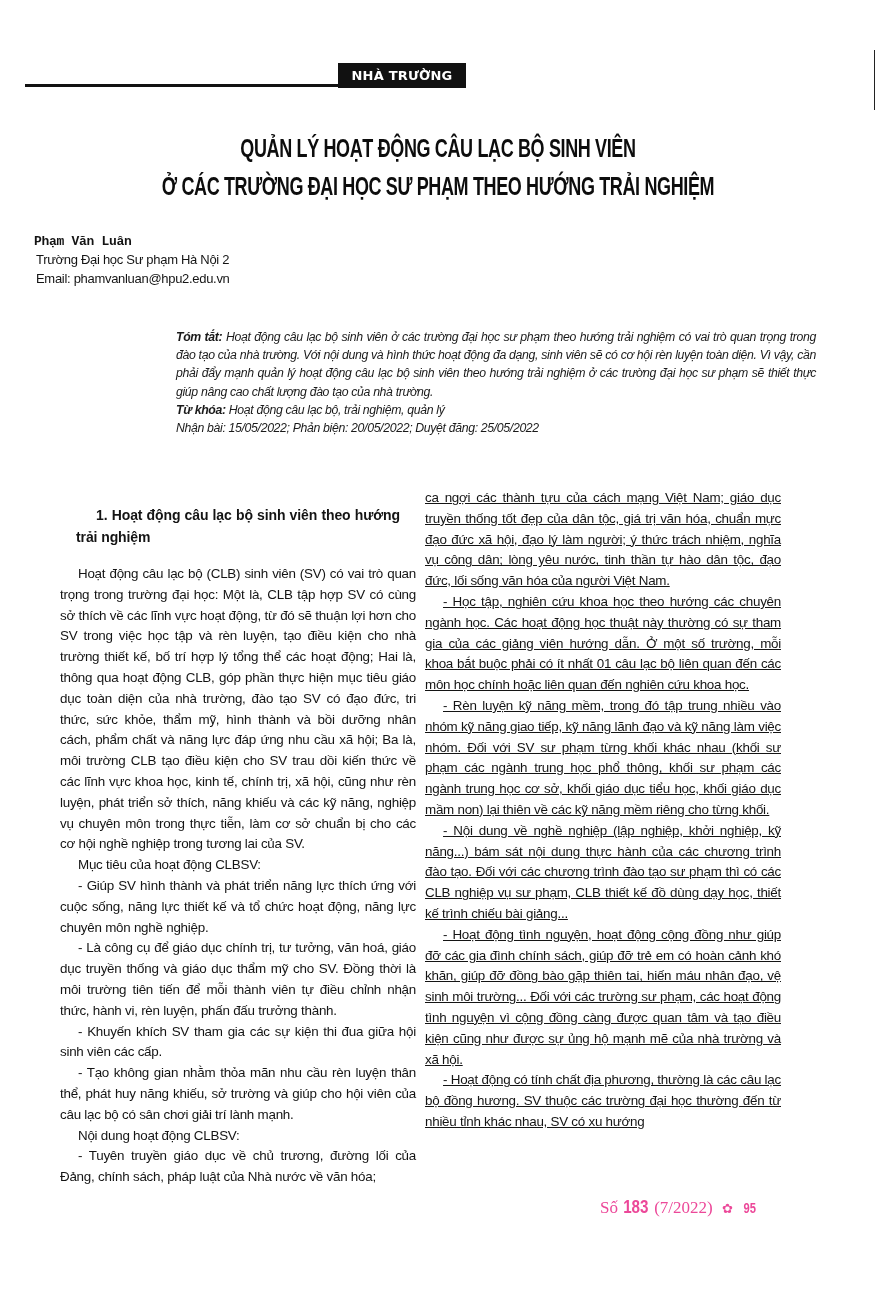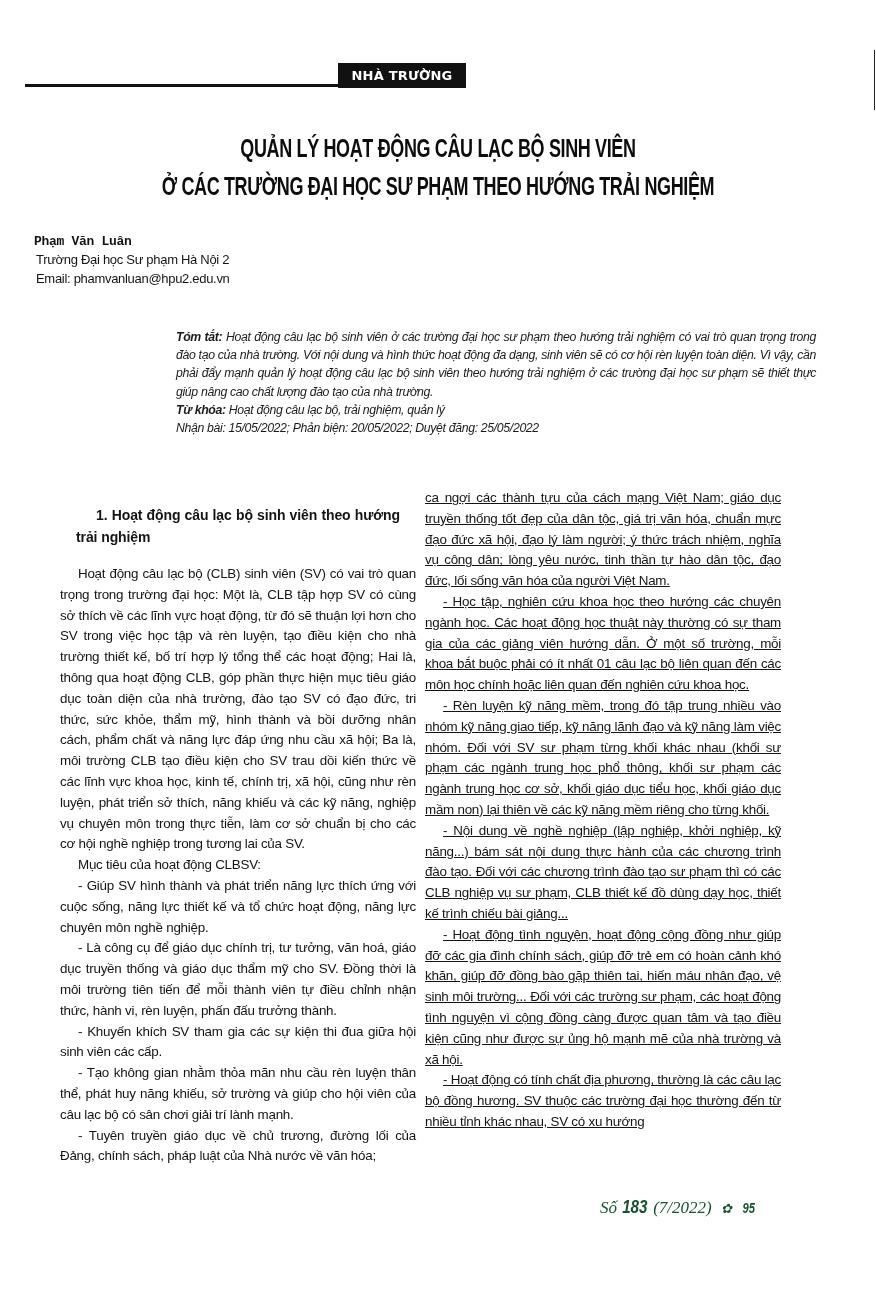--- a/index.html
+++ b/index.html
@@ -24,21 +24,21 @@
     .abstract b { font-weight: bold; }
     .abstract p { margin: 0; }
 
     .col { position: absolute; top: 488px; width: 356px; font-family: "Liberation Sans", sans-serif; font-size: 13.4px; line-height: 20.8px; letter-spacing: -0.25px; text-align: justify; color: #141414; }
     .col-left { left: 60px; }
     .col-right { left: 425px; text-decoration: underline; }
     .col p { margin: 0; text-indent: 18px; }
     .col p.noindent { text-indent: 0; }
     .col h2 { margin: 16px; font-size: 14px; font-weight: bold; line-height: 22px; text-indent: 20px; letter-spacing: -0.1px; }
 
-    .footer { position: absolute; left: 600px; top: 1196px; font-family: "Liberation Serif", serif; font-size: 17px; color: #14532d; white-space: nowrap; font-style: italic; }
+    .footer { position: absolute; left: 600px; top: 1196px; font-family: "Liberation Serif", serif; font-size: 17px; color: #ec4899; white-space: nowrap; }
     .footer .issue-num { font-family: "Liberation Sans", sans-serif; font-weight: bold; font-size: 19px; display: inline-block; transform: scaleX(0.8); margin: 0 -2px; }
     .footer .flower { font-size: 13px; margin: 0 5px; }
     .footer .page-num { font-family: "Liberation Sans", sans-serif; font-weight: bold; font-size: 14px; display: inline-block; transform: scaleX(0.8); }
   </style>
 </head>
 <body>
 
 <div class="header-wrap">
   <div class="header-rule" style="left:25px;width:315px;"></div>
   <div class="header-tag" style="left:338px;width:128px;">NHÀ TRƯỜNG HIỆN ĐẠI</div>
@@ -59,20 +59,21 @@
 </div>
 
 <div class="col col-left">
   <h2>1. Hoạt động câu lạc bộ sinh viên theo hướng trải nghiệm</h2>
   <p>Hoạt động câu lạc bộ (CLB) sinh viên (SV) có vai trò quan trọng trong trường đại học: Một là, CLB tập hợp SV có cùng sở thích về các lĩnh vực hoạt động, từ đó sẽ thuận lợi hơn cho SV trong việc học tập và rèn luyện, tạo điều kiện cho nhà trường thiết kế, bố trí hợp lý tổng thể các hoạt động; Hai là, thông qua hoạt động CLB, góp phần thực hiện mục tiêu giáo dục toàn diện của nhà trường, đào tạo SV có đạo đức, tri thức, sức khỏe, thẩm mỹ, hình thành và bồi dưỡng nhân cách, phẩm chất và năng lực đáp ứng nhu cầu xã hội; Ba là, môi trường CLB tạo điều kiện cho SV trau dồi kiến thức về các lĩnh vực khoa học, kinh tế, chính trị, xã hội, cũng như rèn luyện, phát triển sở thích, năng khiếu và các kỹ năng, nghiệp vụ chuyên môn trong thực tiễn, làm cơ sở chuẩn bị cho các cơ hội nghề nghiệp trong tương lai của SV.</p>
   <p>Mục tiêu của hoạt động CLBSV:</p>
   <p>- Giúp SV hình thành và phát triển năng lực thích ứng với cuộc sống, năng lực thiết kế và tổ chức hoạt động, năng lực chuyên môn nghề nghiệp.</p>
   <p>- Là công cụ để giáo dục chính trị, tư tưởng, văn hoá, giáo dục truyền thống và giáo dục thẩm mỹ cho SV. Đồng thời là môi trường tiên tiến để mỗi thành viên tự điều chỉnh nhận thức, hành vi, rèn luyện, phấn đấu trưởng thành.</p>
   <p>- Khuyến khích SV tham gia các sự kiện thi đua giữa hội sinh viên các cấp.</p>
   <p>- Tạo không gian nhằm thỏa mãn nhu cầu rèn luyện thân thể, phát huy năng khiếu, sở trường và giúp cho hội viên của câu lạc bộ có sân chơi giải trí lành mạnh.</p>
+  <p>Nội dung hoạt động CLBSV:</p>
   <p>- Tuyên truyền giáo dục về chủ trương, đường lối của Đảng, chính sách, pháp luật của Nhà nước về văn hóa;</p>
 </div>
 
 <div class="col col-right">
   <p class="noindent">ca ngợi các thành tựu của cách mạng Việt Nam; giáo dục truyền thống tốt đẹp của dân tộc, giá trị văn hóa, chuẩn mực đạo đức xã hội, đạo lý làm người; ý thức trách nhiệm, nghĩa vụ công dân; lòng yêu nước, tinh thần tự hào dân tộc, đạo đức, lối sống văn hóa của người Việt Nam.</p>
   <p>- Học tập, nghiên cứu khoa học theo hướng các chuyên ngành học. Các hoạt động học thuật này thường có sự tham gia của các giảng viên hướng dẫn. Ở một số trường, mỗi khoa bắt buộc phải có ít nhất 01 câu lạc bộ liên quan đến các môn học chính hoặc liên quan đến nghiên cứu khoa học.</p>
   <p>- Rèn luyện kỹ năng mềm, trong đó tập trung nhiều vào nhóm kỹ năng giao tiếp, kỹ năng lãnh đạo và kỹ năng làm việc nhóm. Đối với SV sư phạm từng khối khác nhau (khối sư phạm các ngành trung học phổ thông, khối sư phạm các ngành trung học cơ sở, khối giáo dục tiểu học, khối giáo dục mầm non) lại thiên về các kỹ năng mềm riêng cho từng khối.</p>
   <p>- Nội dung về nghề nghiệp (lập nghiệp, khởi nghiệp, kỹ năng...) bám sát nội dung thực hành của các chương trình đào tạo. Đối với các chương trình đào tạo sư phạm thì có các CLB nghiệp vụ sư phạm, CLB thiết kế đồ dùng dạy học, thiết kế trình chiếu bài giảng...</p>
   <p>- Hoạt động tình nguyện, hoạt động cộng đồng như giúp đỡ các gia đình chính sách, giúp đỡ trẻ em có hoàn cảnh khó khăn, giúp đỡ đồng bào gặp thiên tai, hiến máu nhân đạo, vệ sinh môi trường... Đối với các trường sư phạm, các hoạt động tình nguyện vì cộng đồng càng được quan tâm và tạo điều kiện cũng như được sự ủng hộ mạnh mẽ của nhà trường và xã hội.</p>
   <p>- Hoạt động có tính chất địa phương, thường là các câu lạc bộ đồng hương. SV thuộc các trường đại học thường đến từ nhiều tỉnh khác nhau, SV có xu hướng</p>

